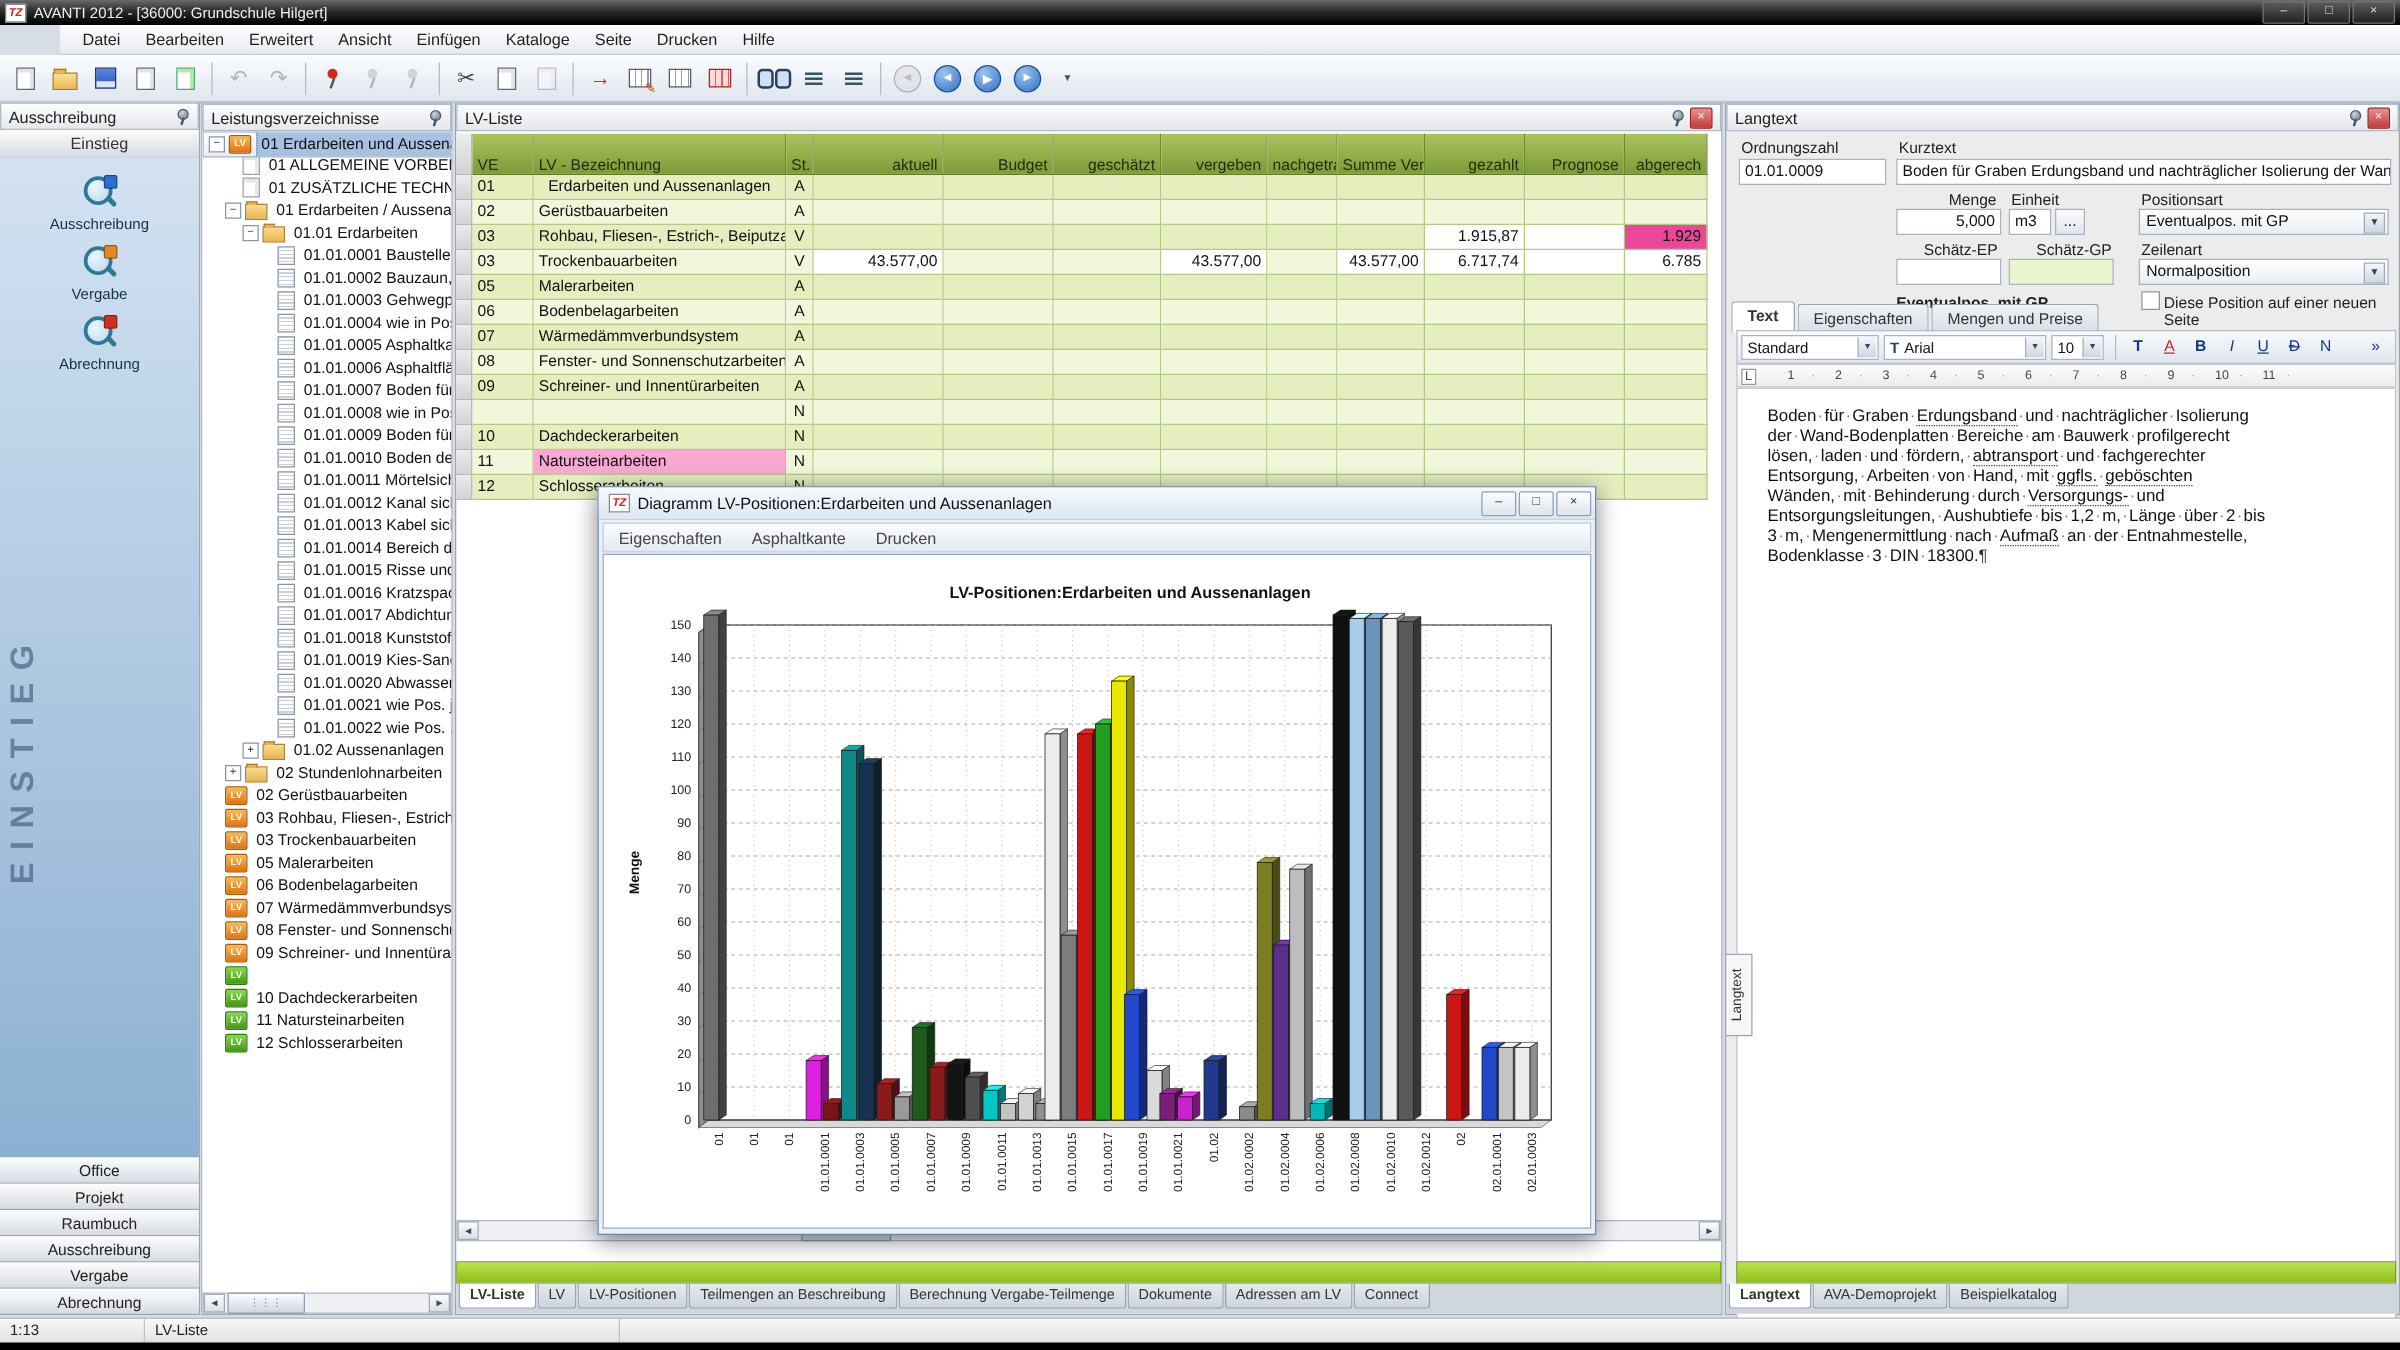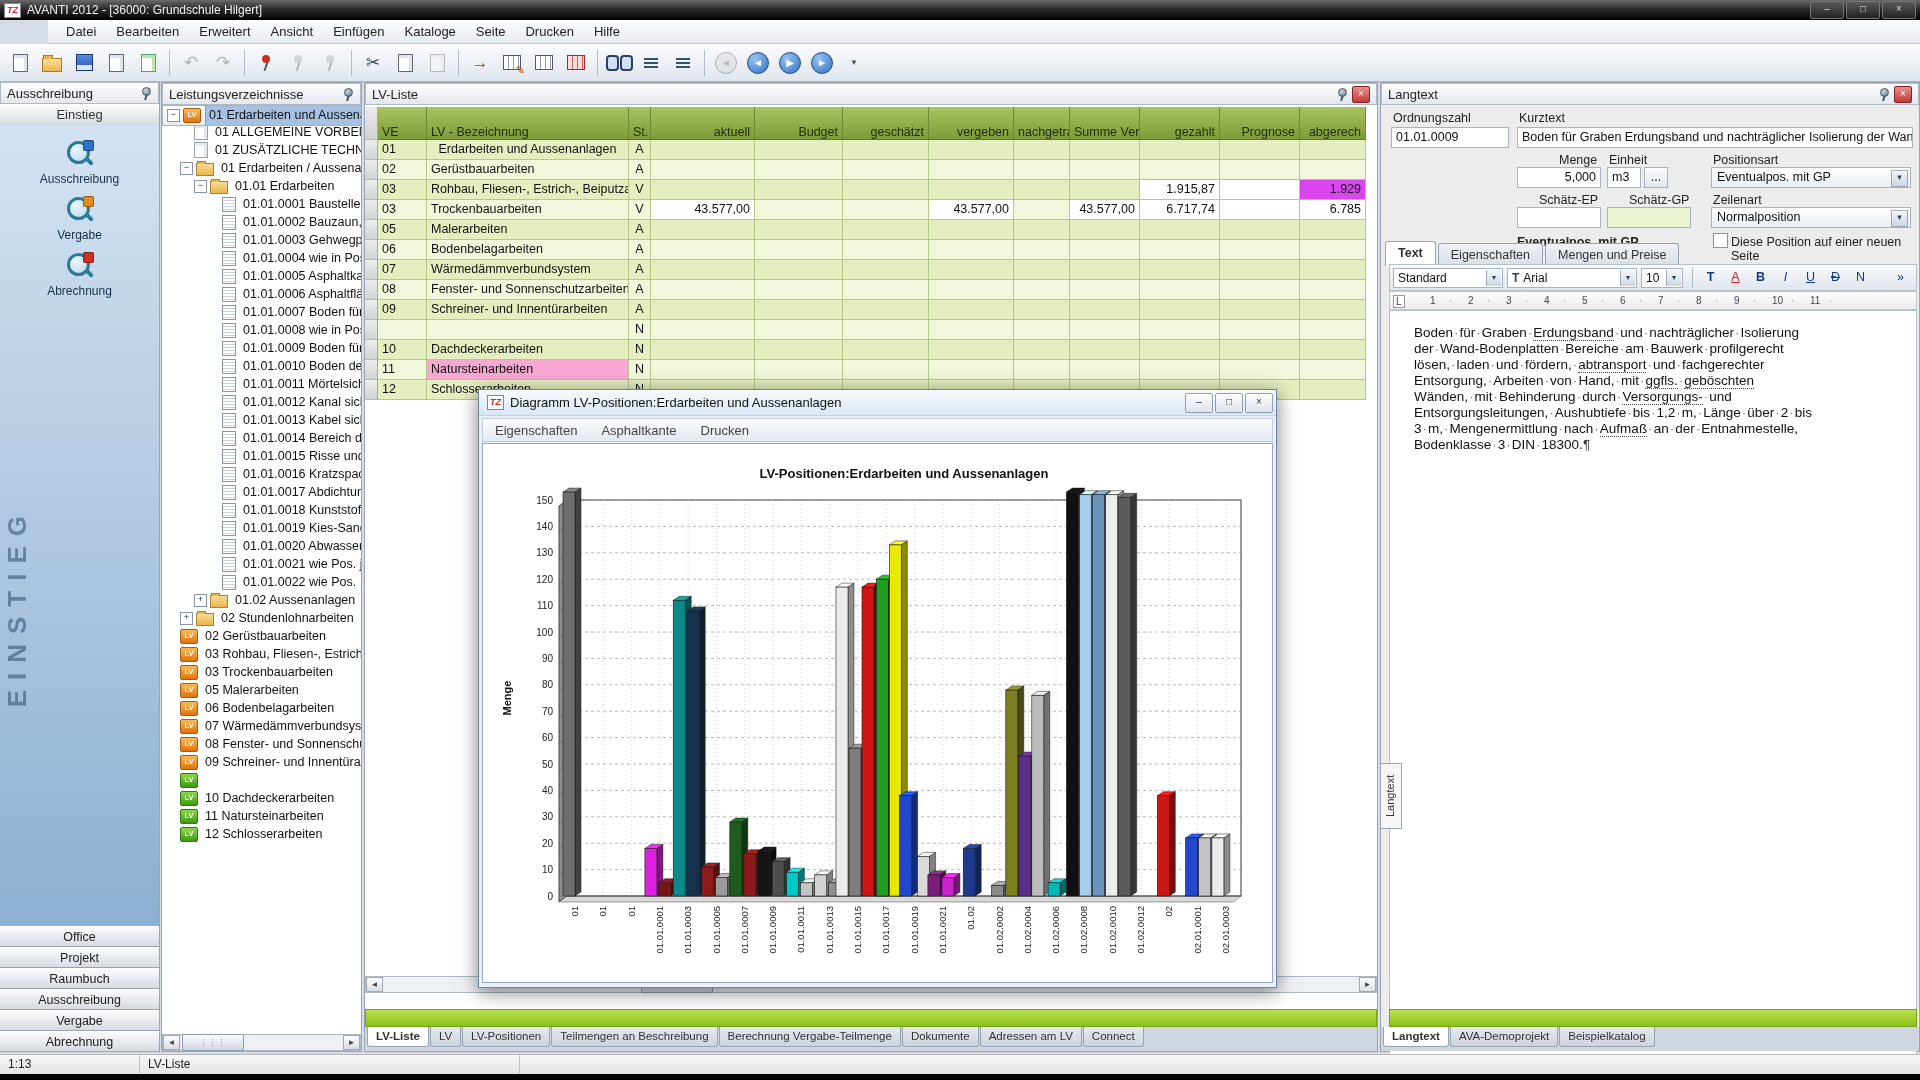--- a/index.html
+++ b/index.html
@@ -602,21 +602,21 @@
           <div class="dcell" style="width: 202px; background: rgb(228, 238, 191);">Rohbau, Fliesen-, Estrich-, Beiputzarbeite</div>
           <div class="dcell" style="width: 22px; background: rgb(228, 238, 191); text-align: center;">V</div>
           <div class="dcell num" style="width: 104px; background: rgb(228, 238, 191);"></div>
           <div class="dcell num" style="width: 88px; background: rgb(228, 238, 191);"></div>
           <div class="dcell num" style="width: 86px; background: rgb(228, 238, 191);"></div>
           <div class="dcell num" style="width: 85px; background: rgb(228, 238, 191);"></div>
           <div class="dcell num" style="width: 56px; background: rgb(228, 238, 191);"></div>
           <div class="dcell num" style="width: 70px; background: rgb(228, 238, 191);"></div>
           <div class="dcell num" style="width: 80px; background: rgb(255, 255, 255);">1.915,87</div>
           <div class="dcell num" style="width: 80px; background: rgb(255, 255, 255);"></div>
-          <div class="dcell num" style="width: 66px; background: #d946ef;">1.929</div>
+          <div class="dcell num" style="width: 66px; background: #ec4899;">1.929</div>
         </div>
         <div class="hrow">
           <div class="dcell gutter" style="width: 13px;"></div>
           <div class="dcell" style="width: 49px; background: rgb(241, 247, 218);">03</div>
           <div class="dcell" style="width: 202px; background: rgb(241, 247, 218);">Trockenbauarbeiten</div>
           <div class="dcell" style="width: 22px; background: rgb(241, 247, 218); text-align: center;">V</div>
           <div class="dcell num" style="width: 104px; background: rgb(255, 255, 255);">43.577,00</div>
           <div class="dcell num" style="width: 88px; background: rgb(241, 247, 218);"></div>
           <div class="dcell num" style="width: 86px; background: rgb(241, 247, 218);"></div>
           <div class="dcell num" style="width: 85px; background: rgb(255, 255, 255);">43.577,00</div>
@@ -1113,18 +1113,18 @@
 
     <div class="greenstrip" style="left:8px;bottom:24px;width:528px;"></div>
     <div class="btabs" style="left:0;bottom:0;" id="righttabs">
         <div class="btab active">Langtext</div>
         <div class="btab">AVA-Demoprojekt</div>
         <div class="btab">Beispielkatalog</div>
       </div>
   </div>
 
   <div class="abs statusbar">
-    <div class="scell" style="width:140px;">1:13</div>
+    <div class="scell" style="width:116px;">1:13</div>
     <div class="scell" style="width:380px;">LV-Liste</div>
     <div class="scell" style="flex:1;border-right:none;"></div>
   </div>
   <div class="abs blackstrip"></div>
 </div>
 
 </body></html>

